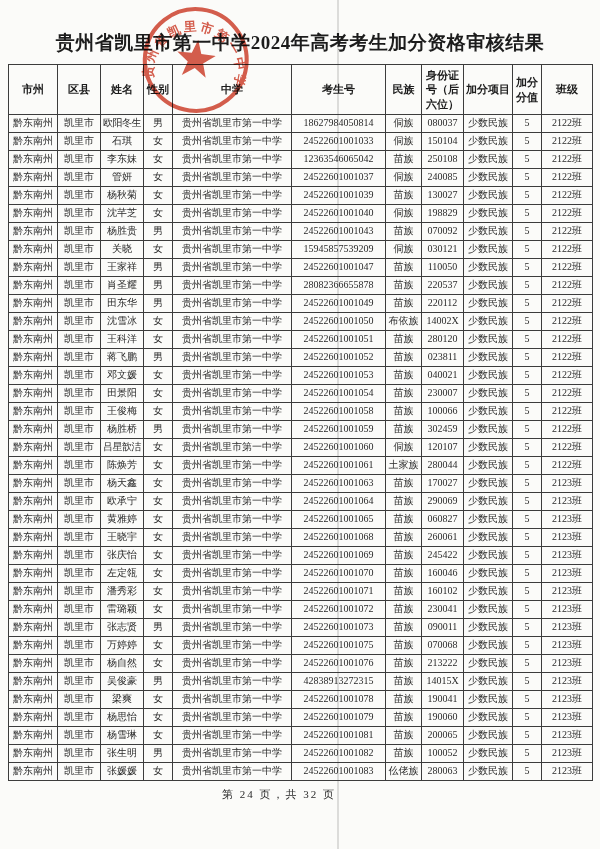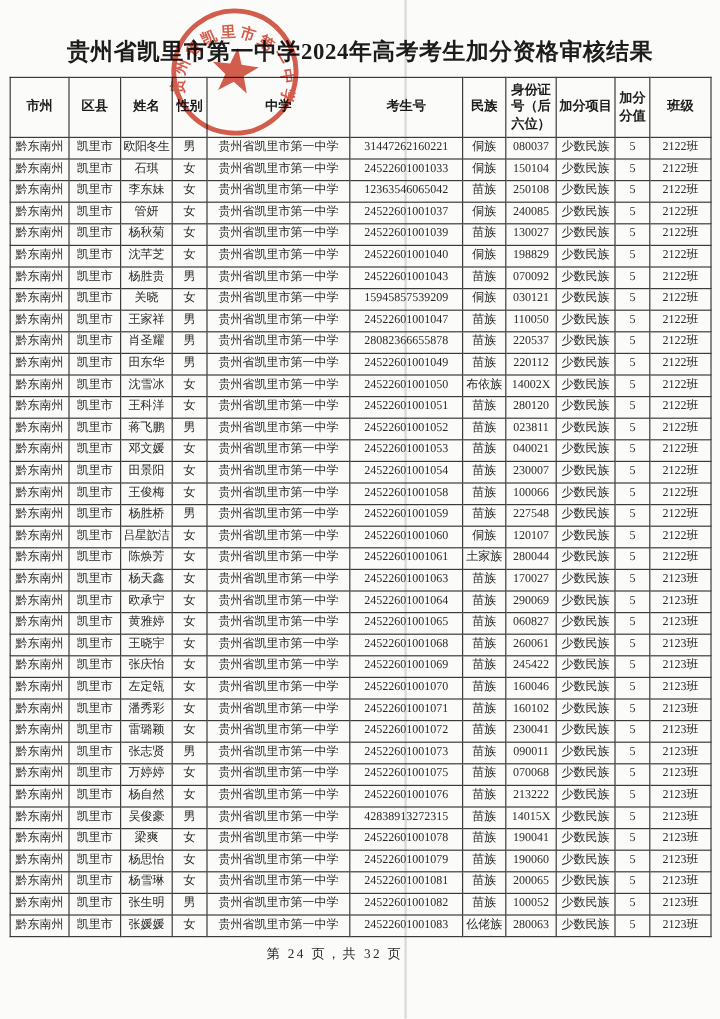--- a/index.html
+++ b/index.html
@@ -89,21 +89,21 @@
         <th>班级</th>
       </tr>
   </thead>
   <tbody>
       <tr>
         <td>黔东南州</td>
         <td>凯里市</td>
         <td class="c4">欧阳冬生</td>
         <td>男</td>
         <td>贵州省凯里市第一中学</td>
-        <td>31447262160221</td>
+        <td>18627984050814</td>
         <td>侗族</td>
         <td>080037</td>
         <td>少数民族</td>
         <td>5</td>
         <td>2122班</td>
       </tr>
       <tr>
         <td>黔东南州</td>
         <td>凯里市</td>
         <td>石琪</td>
@@ -312,21 +312,21 @@
         <td>2122班</td>
       </tr>
       <tr>
         <td>黔东南州</td>
         <td>凯里市</td>
         <td>杨胜桥</td>
         <td>男</td>
         <td>贵州省凯里市第一中学</td>
         <td>24522601001059</td>
         <td>苗族</td>
-        <td>227548</td>
+        <td>302459</td>
         <td>少数民族</td>
         <td>5</td>
         <td>2122班</td>
       </tr>
       <tr>
         <td>黔东南州</td>
         <td>凯里市</td>
         <td class="c4">吕星歆洁</td>
         <td>女</td>
         <td>贵州省凯里市第一中学</td>

